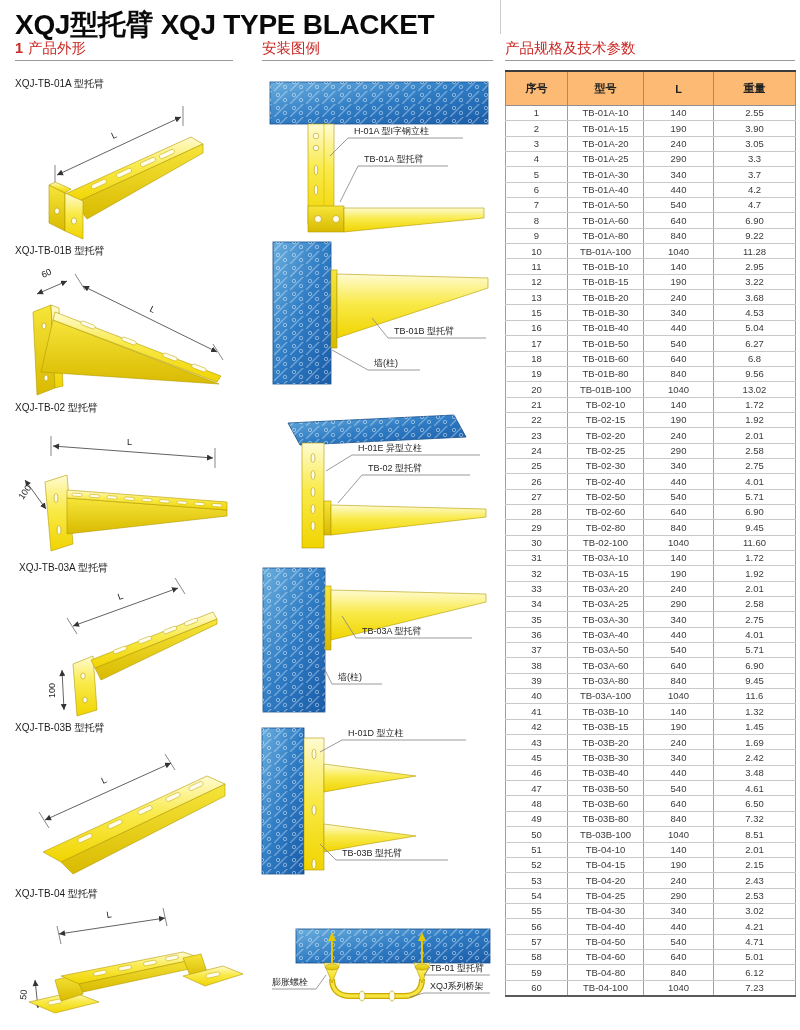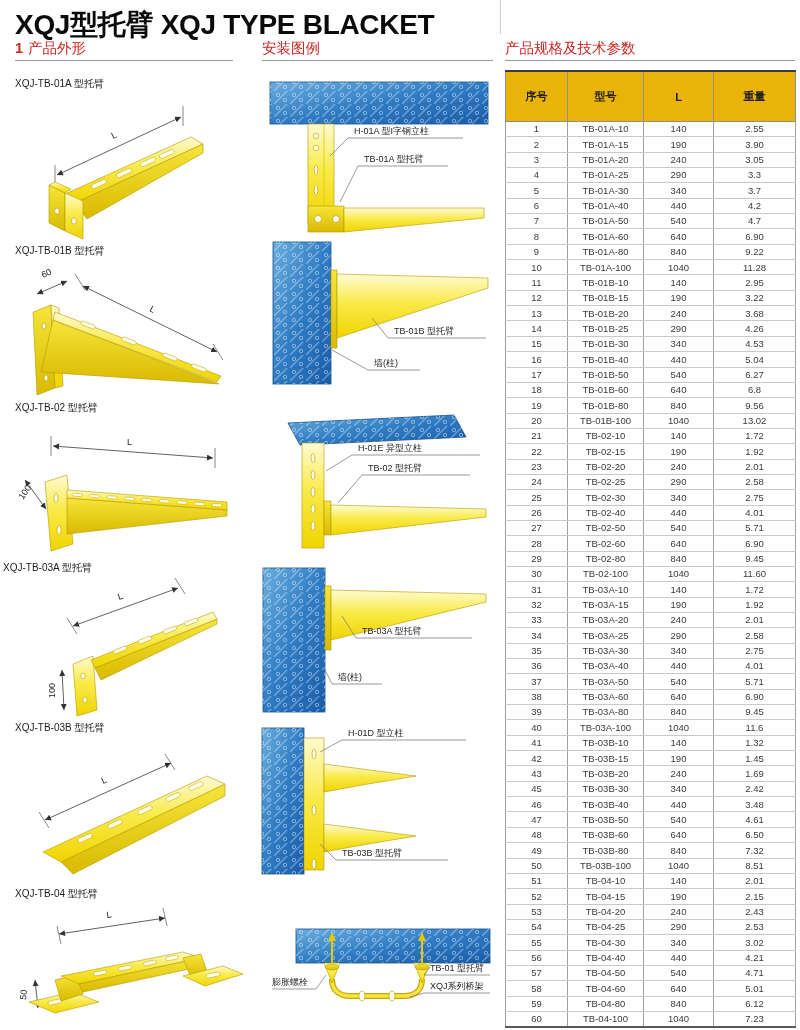--- a/index.html
+++ b/index.html
@@ -18,22 +18,22 @@
   .slot{fill:#fffceb;stroke:#c2a800;stroke-width:.5}
   .hole{fill:#fffceb;stroke:#b39a00;stroke-width:.6}
   .blue{fill:url(#gb);stroke:#144e8c;stroke-width:.8}
   .bluet{fill:url(#hb);stroke:none}
   .dimline{stroke:#3a3a3a;stroke-width:.8;fill:none}
   .tick{stroke:#555;stroke-width:.7}
   .dim{font-size:9px;fill:#222}
   .lead{stroke:#818181;stroke-width:.8;fill:none}
   .callout{font-size:9px;fill:#1e1e1e}
   #spec{position:absolute;left:505px;top:70px;width:290px;border-collapse:collapse;table-layout:fixed}
-  #spec th{background:#eab308;font-size:11px;font-weight:bold;color:#222;
-       border:1px solid #8f8f8f;border-top:2px solid #3c3c3c;height:25px;padding:12px}
+  #spec th{background:#fdba74;font-size:11px;font-weight:bold;color:#222;
+       border:1px solid #8f8f8f;border-top:2px solid #3c3c3c;height:25px;padding:4px}
   #spec td{font-size:9.5px;color:#3a3a3a;text-align:center;padding:0;height:14.35px;line-height:1;
        border-top:1px solid #c9c9c9;border-bottom:1px solid #c9c9c9;
        border-left:1px solid #9f9f9f;border-right:1px solid #9f9f9f}
   #spec tbody tr:last-child td{border-bottom:2px solid #5a5a5a}
 </style>
 </head>
 <body>
 
 <svg width="0" height="0" style="position:absolute" aria-hidden="true">
   <defs>
@@ -77,21 +77,21 @@
 <div class="sec-head" style="left:505px">
   <span>产品规格及技术参数</span>
 </div>
 <div class="rule" style="left:15px;width:218px"></div>
 <div class="rule" style="left:262px;width:231px"></div>
 <div class="rule" style="left:505px;width:290px"></div>
 
 <div class="prod-title" style="left:15px;top:77px">XQJ-TB-01A 型托臂</div>
 <div class="prod-title" style="left:15px;top:244px">XQJ-TB-01B 型托臂</div>
 <div class="prod-title" style="left:15px;top:401px">XQJ-TB-02 型托臂</div>
-<div class="prod-title" style="left:3px;top:561px">XQJ-TB-03A 型托臂</div>
+<div class="prod-title" style="left:19px;top:561px">XQJ-TB-03A 型托臂</div>
 <div class="prod-title" style="left:15px;top:721px">XQJ-TB-03B 型托臂</div>
 <div class="prod-title" style="left:15px;top:887px">XQJ-TB-04 型托臂</div>
 
 <svg class="diag" style="left:15px;top:93px" width="230" height="145" viewBox="0 0 230 145">
   <g>
     <line class="tick" x1="40" y1="72" x2="40" y2="92"></line>
       <line class="tick" x1="168" y1="13" x2="168" y2="33"></line>
     <line class="dimline" x1="42" y1="82" x2="166" y2="24" marker-start="url(#ahs)" marker-end="url(#ah)"></line>
     <text class="dim" x="98" y="46" transform="rotate(-25 98 46)">L</text>
   </g>
@@ -488,26 +488,20 @@
         <td>190</td>
         <td>3.22</td>
       </tr>
       <tr>
         <td>13</td>
         <td>TB-01B-20</td>
         <td>240</td>
         <td>3.68</td>
       </tr>
       <tr>
-        <td>14</td>
-        <td>TB-01B-25</td>
-        <td>290</td>
-        <td>4.26</td>
-      </tr>
-      <tr>
         <td>15</td>
         <td>TB-01B-30</td>
         <td>340</td>
         <td>4.53</td>
       </tr>
       <tr>
         <td>16</td>
         <td>TB-01B-40</td>
         <td>440</td>
         <td>5.04</td>

